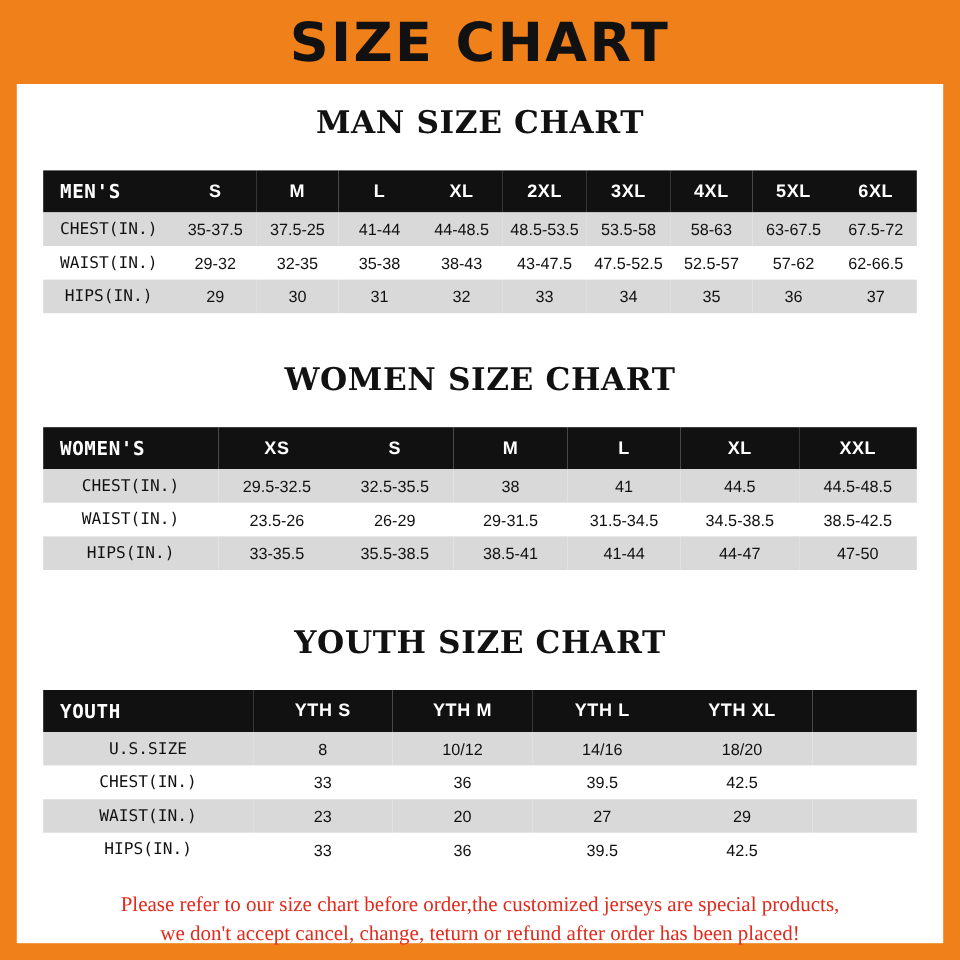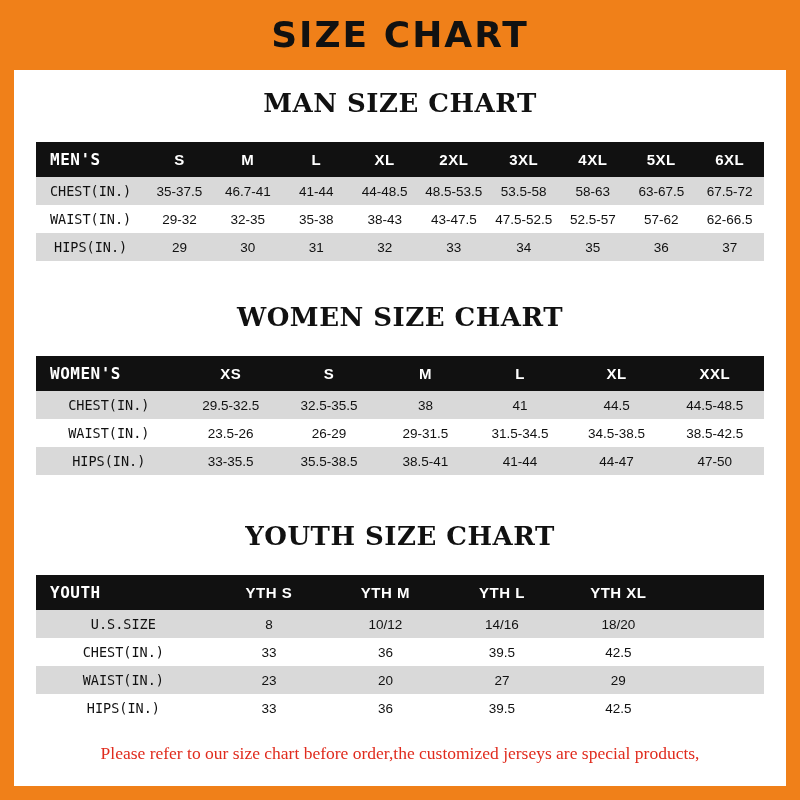--- a/index.html
+++ b/index.html
@@ -27,21 +27,21 @@
     background: #f08019;
     height: 70px;
     display: flex;
     align-items: center;
     justify-content: center;
     margin: 0 -14px;
   }
   .header-title {
     font-family: "DejaVu Sans", sans-serif;
     font-weight: bold;
-    font-size: 36px;
+    font-size: 45px;
     letter-spacing: 2px;
     color: #111111;
     line-height: 1;
   }
   .content {
     padding: 0 22px;
   }
   .section-title {
     text-align: center;
     font-family: "DejaVu Serif", serif;
@@ -156,21 +156,21 @@
           <th>3XL</th>
           <th>4XL</th>
           <th>5XL</th>
           <th>6XL</th>
         </tr>
       </thead>
       <tbody>
         <tr class="odd">
           <td class="rowlabel">CHEST(IN.)</td>
           <td>35-37.5</td>
-          <td>46.7-41</td>
+          <td>37.5-25</td>
           <td>41-44</td>
           <td>44-48.5</td>
           <td>48.5-53.5</td>
           <td>53.5-58</td>
           <td>58-63</td>
           <td>63-67.5</td>
           <td>67.5-72</td>
         </tr>
         <tr class="even">
           <td class="rowlabel">WAIST(IN.)</td>
@@ -303,16 +303,17 @@
           <td>36</td>
           <td>39.5</td>
           <td>42.5</td>
           <td></td>
         </tr>
       </tbody>
     </table>
 
     <div class="notice">
       <div>Please refer to our size chart before order,the customized jerseys are special products,</div>
+      <div>we don't accept cancel, change, teturn or refund after order has been placed!</div>
     </div>
 
   </div>
 </div>
 
 </body></html>

